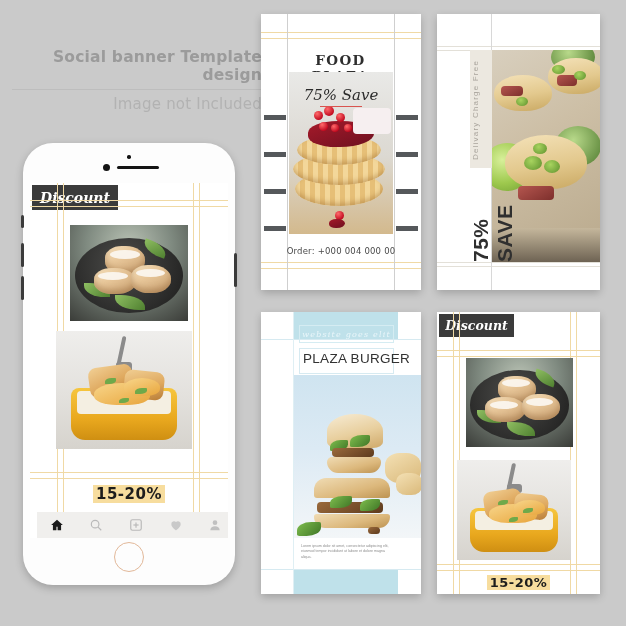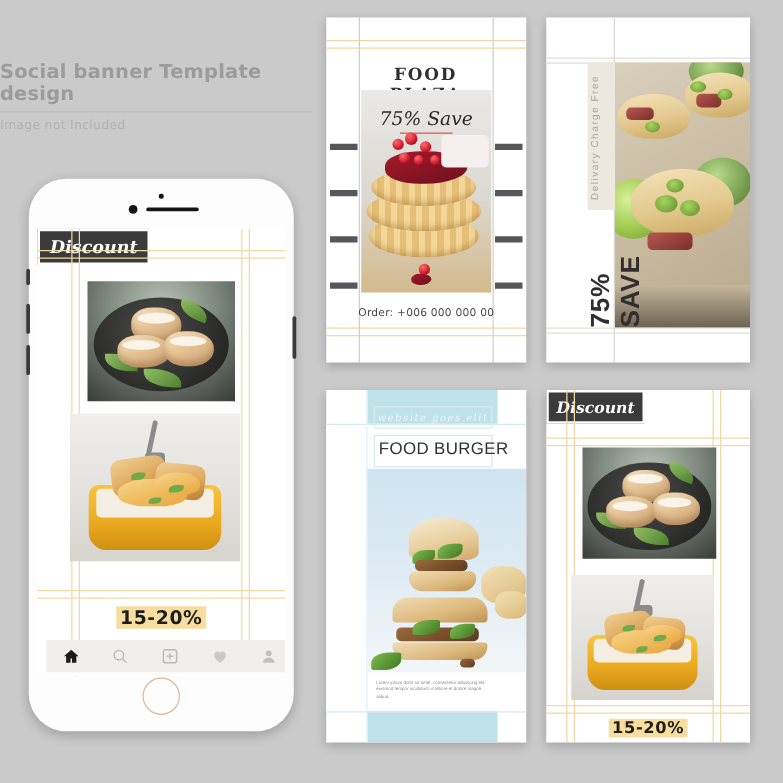--- a/index.html
+++ b/index.html
@@ -5,34 +5,34 @@
   * { box-sizing: border-box; margin:0; padding:0; }
   html,body { width:626px; height:626px; }
   body {
     background:#cacaca;
     font-family:"Liberation Sans", sans-serif;
     position:relative;
     overflow:hidden;
   }
 
   
-  #heading { position:absolute; left:0; top:48px; width:250px; text-align:left; }
+  #heading { position:absolute; left:12px; top:48px; width:250px; text-align:right; }
   #heading .title {
     font-family:"DejaVu Sans", sans-serif;
     font-weight:bold;
     font-size:15.5px;
     color:#9b9b9b;
     letter-spacing:.2px;
     padding-bottom:5px;
     border-bottom:1.5px solid #bdbdbd;
     display:inline-block;
   }
   #heading .sub {
     font-family:"DejaVu Sans", sans-serif;
-    font-size:10px;
+    font-size:15px;
     color:#b2b2b2;
     margin-top:5px;
     letter-spacing:.2px;
   }
 
   
   #phone {
     position:absolute; left:23px; top:143px;
     width:212px; height:442px;
     background:#fdfdfd;
@@ -312,21 +312,21 @@
     <div class="berry" style="left:44%;top:86%;width:9px;height:9px;"></div>
     <div class="jam" style="left:38%;top:91%;width:16px;height:9px;"></div>
     <div style="position:absolute;left:62%;top:22%;width:36%;height:16%;background:#f6eff0;border-radius:4px;"></div>
   </div>
 
   <div class="save-script" style="position:absolute;left:28px;top:72px;width:104px;font-size:15px;">
     <span>75% Save</span>
     <span class="underline-red"></span>
   </div>
 
-  <div class="order" style="position:absolute;left:10px;top:232px;width:140px;font-size:8.5px;">Order: +006 000 000 00</div>
+  <div class="order" style="position:absolute;left:10px;top:232px;width:140px;font-size:8.5px;">Order: +000 004 000 00</div>
 </div>
 
 <div class="card" style="left:437px;top:14px;width:163px;height:276px;">
 
   <div class="gl h" style="top:32px;background:#e3e0d8"></div>
   <div class="gl h" style="top:36px;background:#e3e0d8"></div>
   <div class="gl h" style="top:248px;background:#e3e0d8"></div>
   <div class="gl h" style="top:252px;background:#e3e0d8"></div>
   <div class="gl v" style="left:54px;background:#d8d8d8"></div>
 
@@ -365,21 +365,21 @@
   <div style="position:absolute;left:0;top:27px;width:160px;height:230px;background:#ffffff;"></div>
   <div style="position:absolute;left:0;top:27px;width:160px;height:1px;background:#d6eaf1;"></div>
   <div style="position:absolute;left:0;top:257px;width:160px;height:1px;background:#d6eaf1;"></div>
   <div class="gl v" style="left:32px;background:#dfeff4"></div>
 
   <div class="webbox" style="position:absolute;left:38px;top:13px;width:95px;height:18px;
               line-height:18px;font-size:8px;letter-spacing:1.2px;">website goes elit</div>
 
   <div style="position:absolute;left:38px;top:36px;width:95px;height:26px;border:1px solid #d6eaf1;"></div>
   <div style="position:absolute;left:42px;top:39px;font-size:13.5px;color:#323232;
-              font-family:'Liberation Sans',sans-serif;letter-spacing:.3px;">FOOD BURGER</div>
+              font-family:'Liberation Sans',sans-serif;letter-spacing:.3px;">PLAZA BURGER</div>
 
   <div class="photo ph-burger" style="left:33px;top:63px;width:127px;height:163px;">
     <div class="chip" style="left:72%;top:48%;width:36px;height:30px;"></div>
     <div class="chip" style="left:80%;top:60%;width:26px;height:22px;"></div>
     <div class="bun" style="left:26%;top:24%;width:56px;height:34px;"></div>
     <div class="green" style="left:28%;top:40%;width:18px;height:11px;"></div>
     <div class="green" style="left:44%;top:37%;width:20px;height:12px;"></div>
     <div class="fill" style="left:30%;top:45%;width:42px;height:9px;"></div>
     <div class="bunlow" style="left:26%;top:50%;width:54px;height:16px;"></div>
     <div class="bunlow" style="left:16%;top:63%;width:76px;height:20px;border-radius:12px 12px 3px 3px;"></div>

